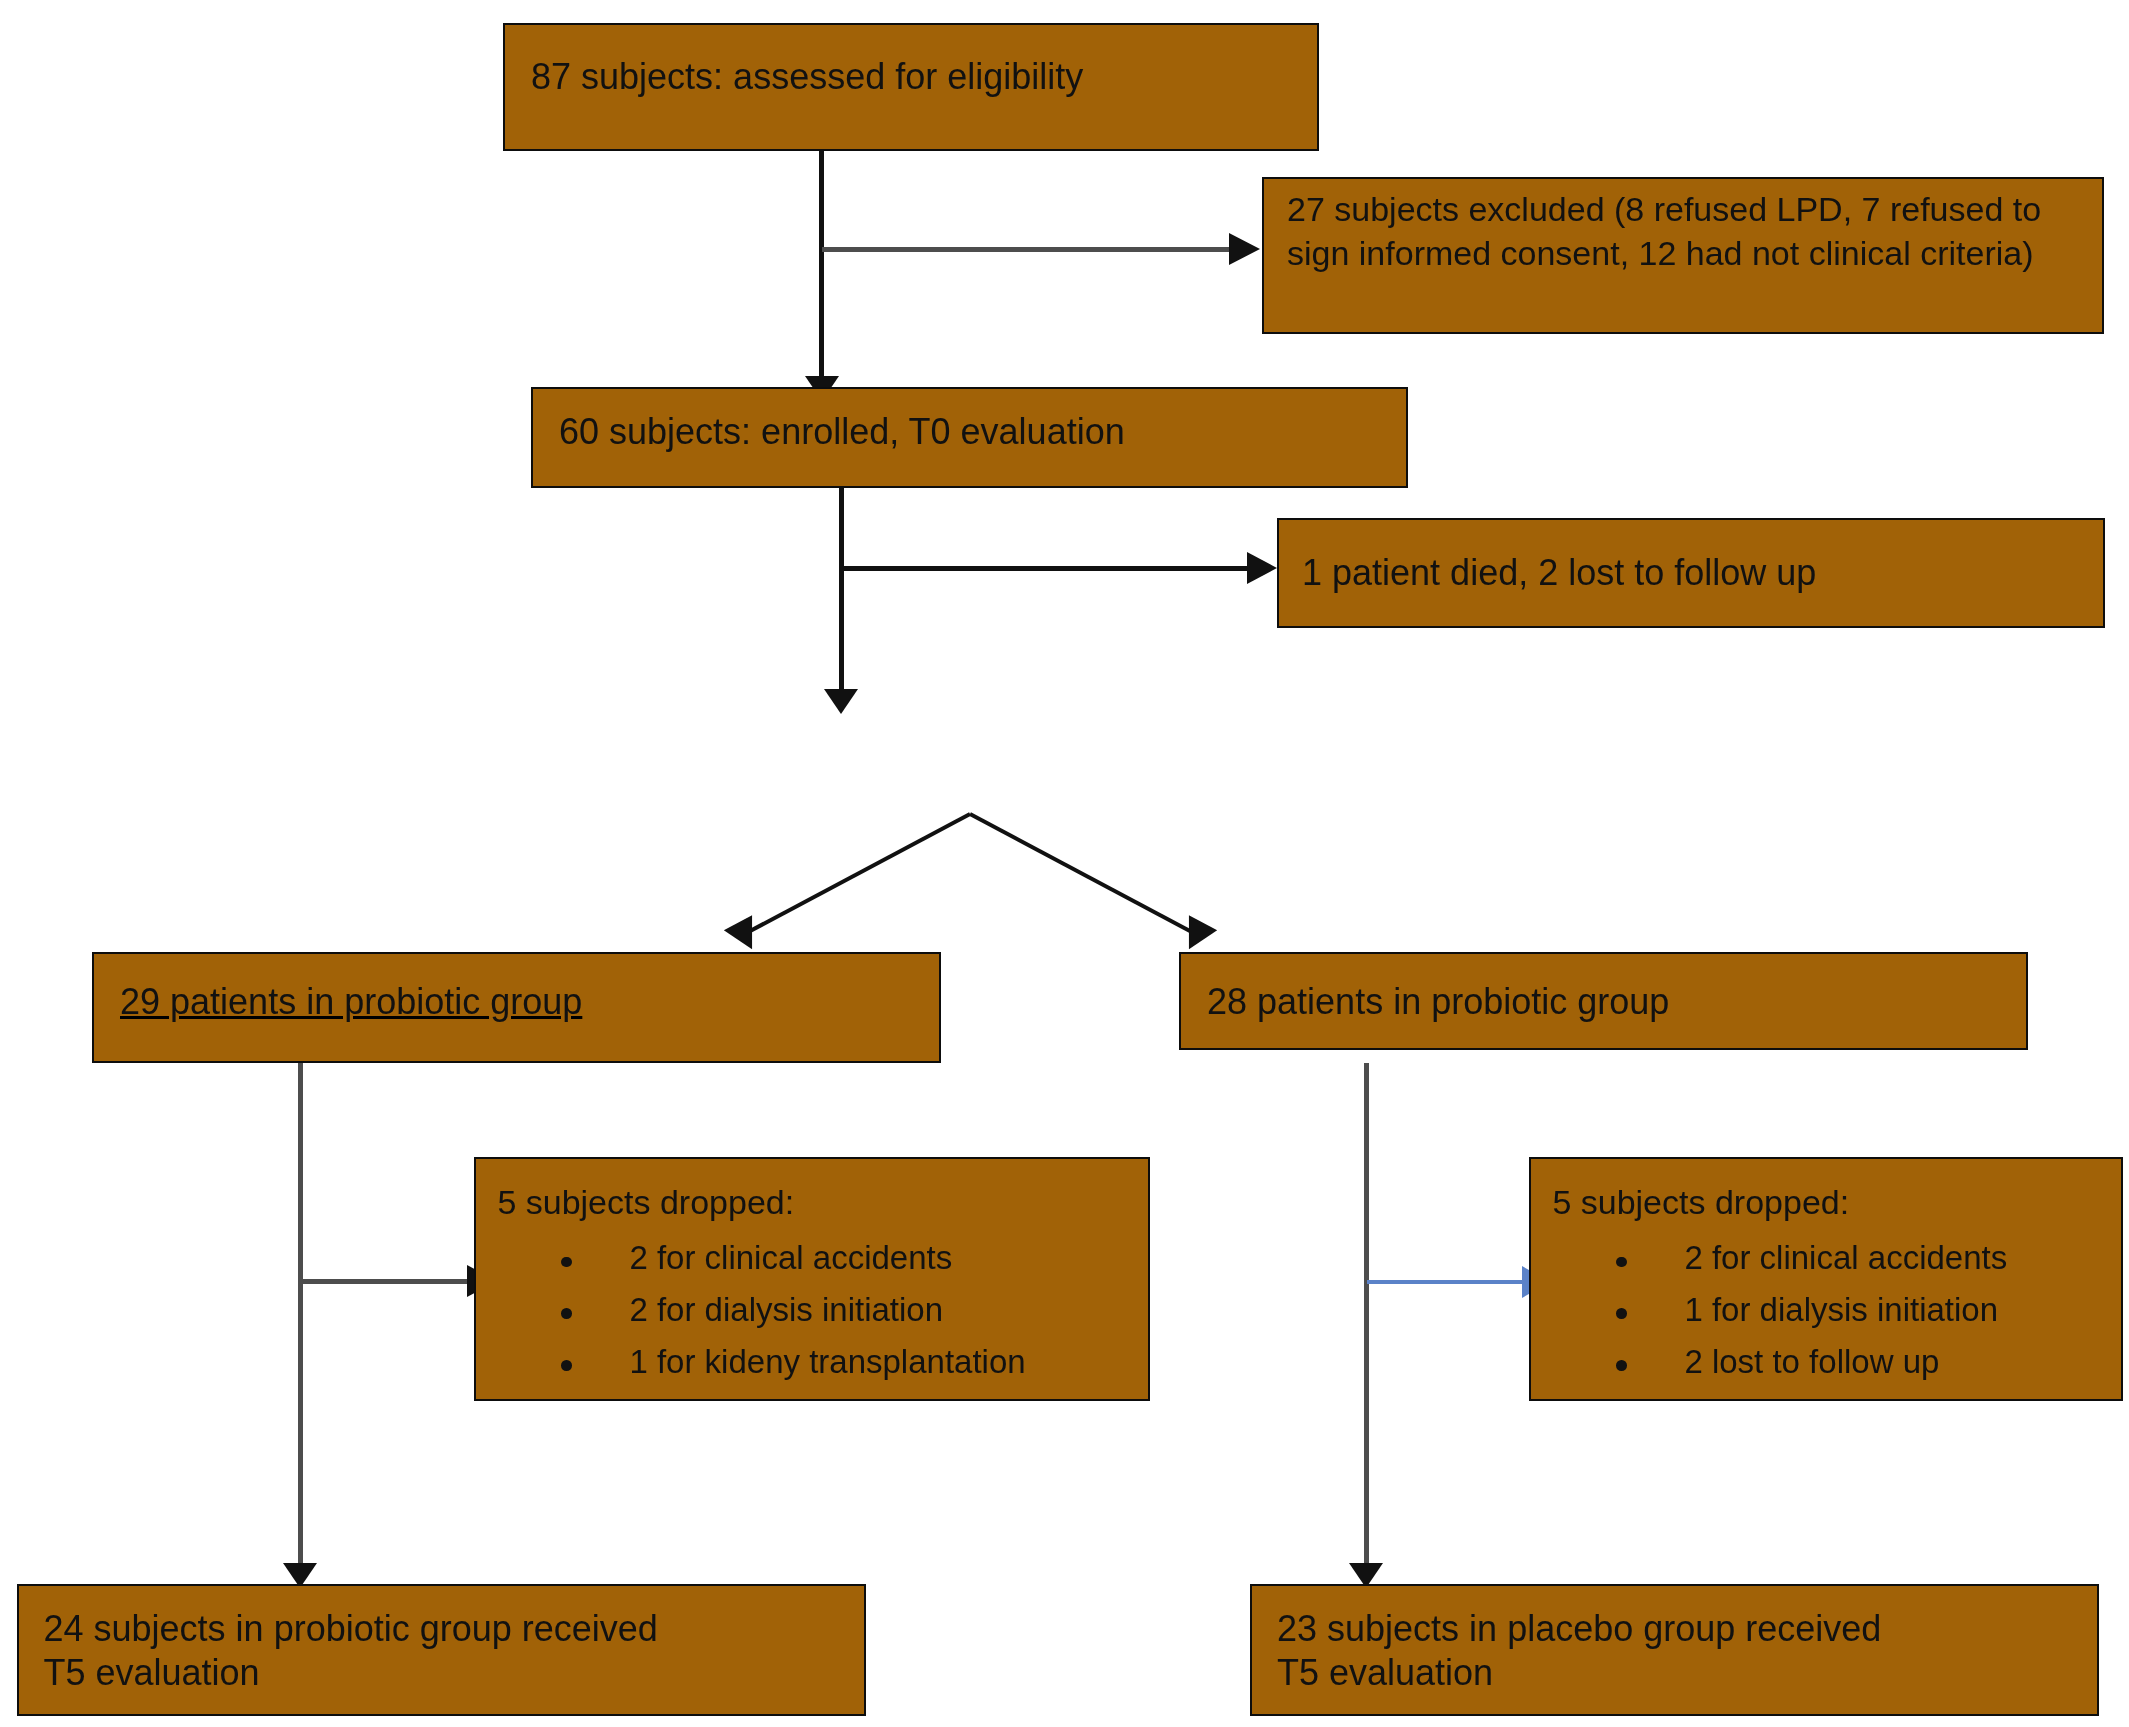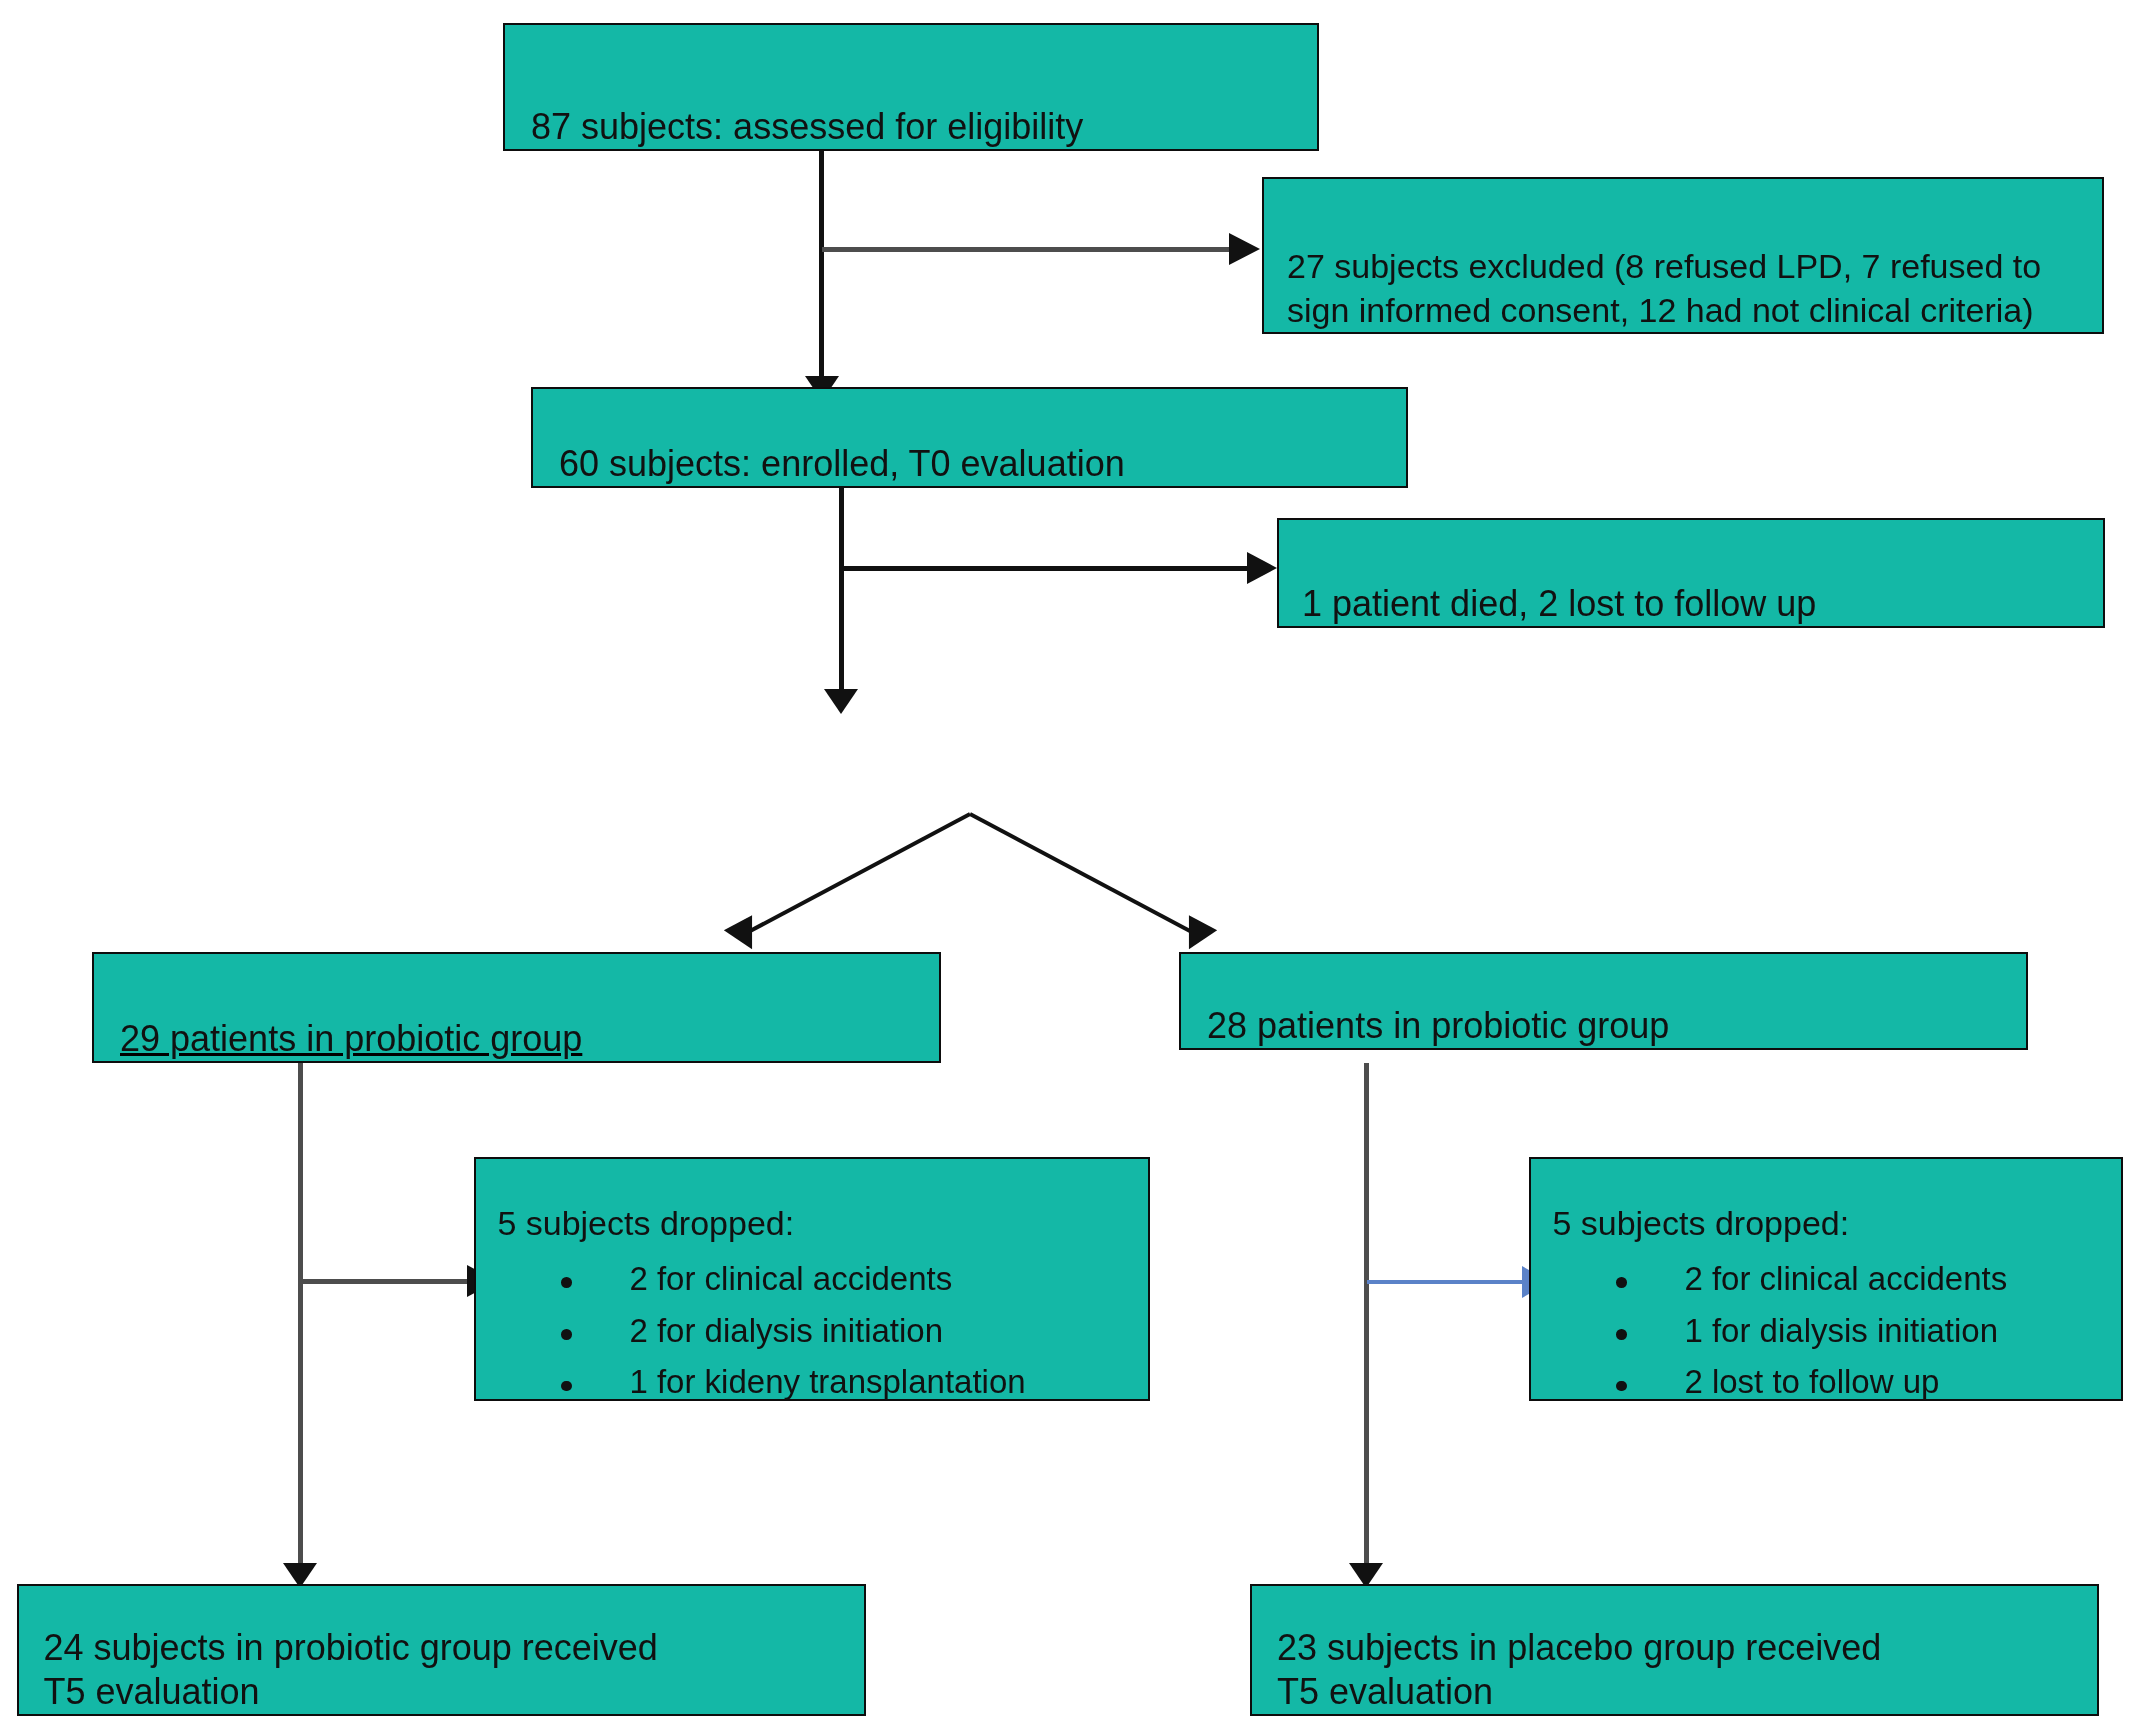--- a/index.html
+++ b/index.html
@@ -12,25 +12,25 @@
     position: relative;
     width: 2129px;
     height: 1728px;
     background: #ffffff;
     font-family: "Liberation Sans", sans-serif;
     overflow: hidden;
   }
   .box {
     position: absolute;
     box-sizing: border-box;
-    background: #14b8a6;
+    background: #a16207;
     border: 2.5px solid #0d0d0d;
     display: flex;
     flex-direction: column;
-    justify-content: flex-end;
+    justify-content: flex-start;
   }
   .box-text {
     font-size: 36px;
     line-height: 1.22;
     color: #111111;
     white-space: pre-line;
   }
   .bullets {
     list-style: none;
     margin: 0;
@@ -90,21 +90,21 @@
   <div class="box" style="left:503px; top:23px; width:816px; height:128px; padding:30px 25px 0 26px;">
     <div class="box-text">87 subjects: assessed for eligibility</div>
   </div>
 
   <div class="vline" style="left:819px; top:151px; height:235px; background:#111111;"></div>
   <div class="arrowhead-down" style="left:805px; top:376px; border-top:25px solid #111111;"></div>
 
   <div class="hline" style="left:822px; top:247px; width:412px; background:#4d4d4d;"></div>
   <div class="arrowhead-right" style="left:1229px; top:233px; border-left:31px solid #111111;"></div>
 
-  <div class="box" style="left:1262px; top:177px; width:842px; height:157px; padding:2px 20px 0 23px;">
+  <div class="box" style="left:1262px; top:177px; width:842px; height:157px; padding:8px 20px 0 23px;">
     <div class="box-text" style="font-size:34px; line-height:1.30;">27 subjects excluded (8 refused LPD, 7 refused to sign informed consent, 12 had not clinical criteria)</div>
   </div>
 
   <div class="box" style="left:495px; top:387px; width:877px; height:101px; padding:21px 25px 0 26px;margin-left:36px;">
     <div class="box-text">60 subjects: enrolled, T0 evaluation</div>
   </div>
 
   <div class="vline" style="left:839px; top:488px; height:210px; background:#111111;"></div>
   <div class="arrowhead-down" style="left:824px; top:689px; border-top:25px solid #111111;"></div>
 

